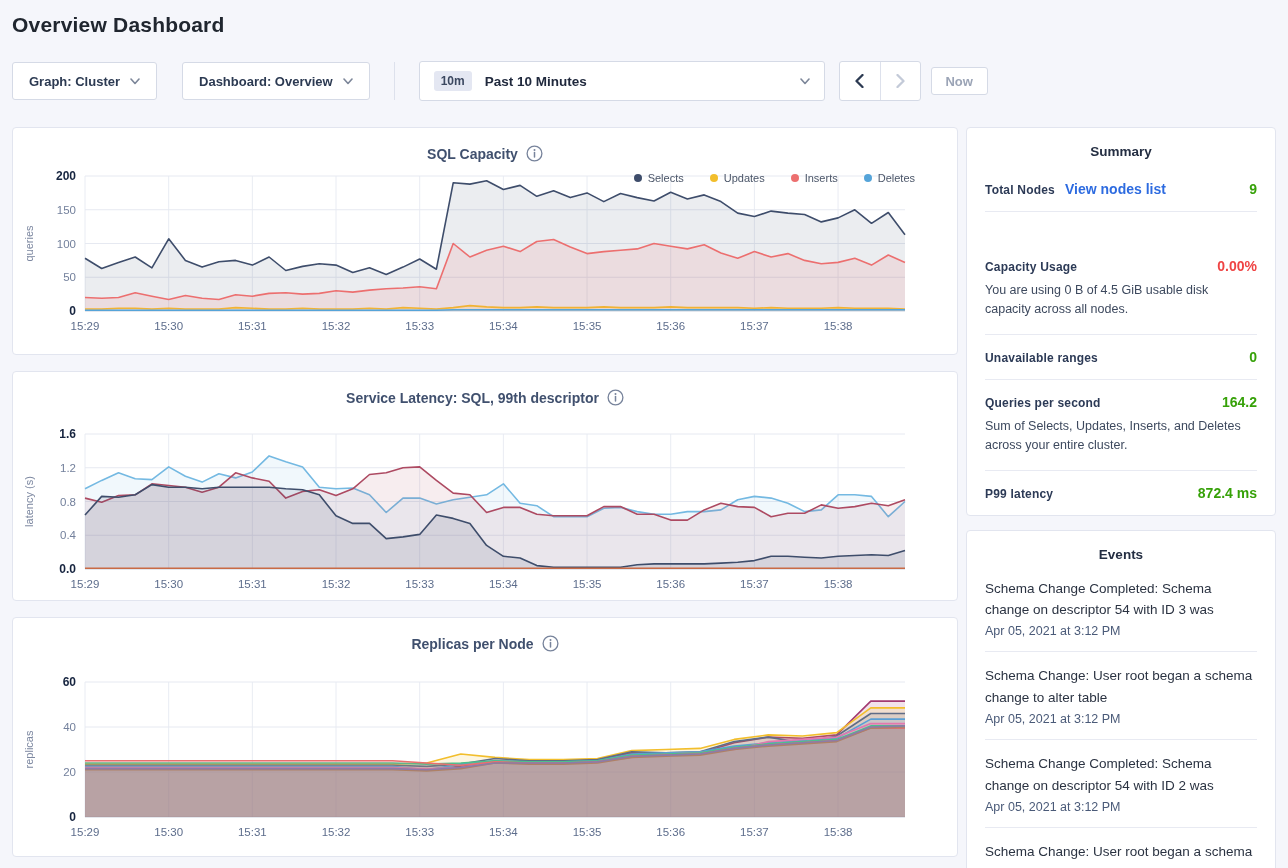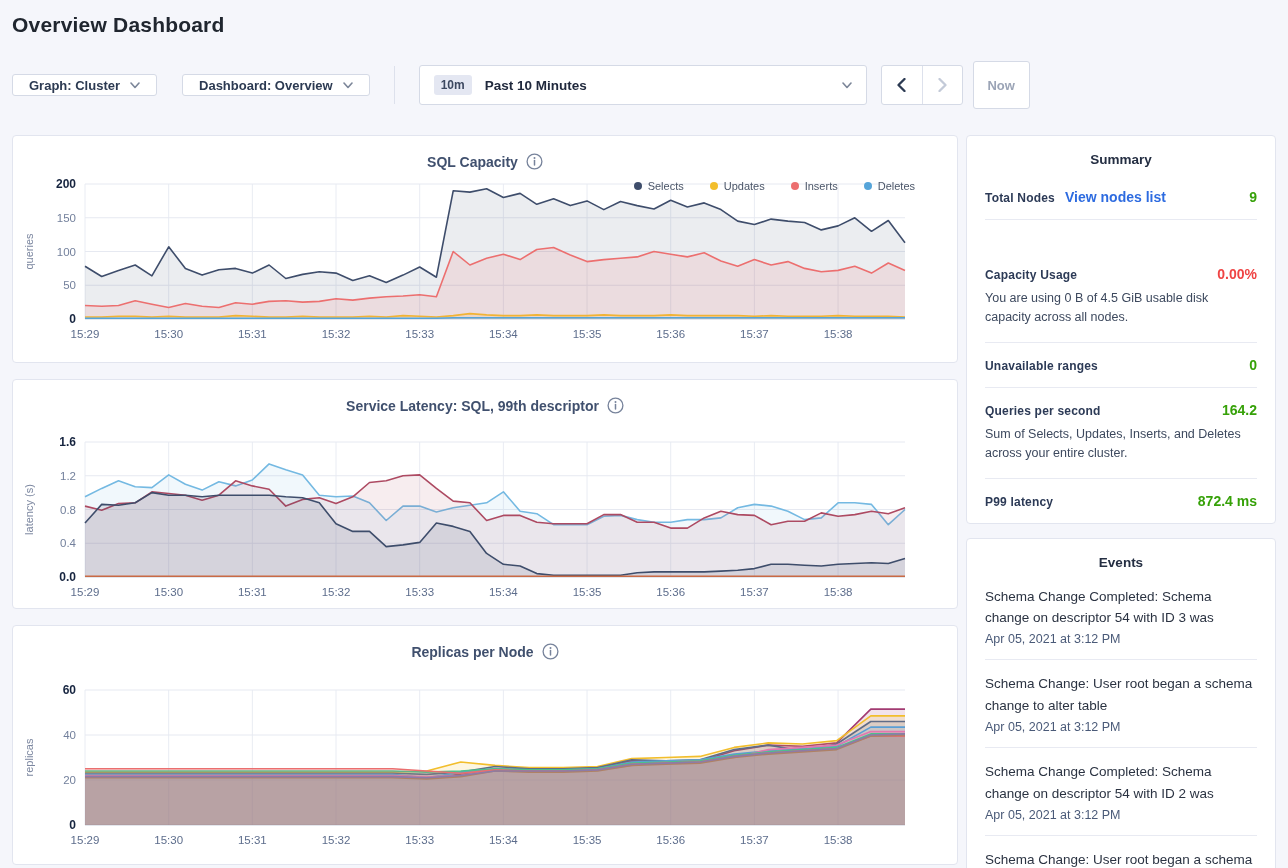--- a/index.html
+++ b/index.html
@@ -9,42 +9,42 @@
     font-family:"Liberation Sans", sans-serif;
     color:#242e42;
   }
   .page { padding:13px 12px 0 12px; }
   h1.page-title { font-size:21px; font-weight:600; color:#20262f; letter-spacing:.2px; }
 
   
   .toolbar { display:flex; align-items:center; margin-top:24px; }
   .tb-btn {
     background:#fff; border:1px solid #d5dae6; border-radius:3px;
-    height:22px; display:flex; align-items:center; gap:10px;
+    height:38px; display:flex; align-items:center; gap:10px;
     padding:0 16px; font-size:13px; font-weight:700; color:#2c3a52; cursor:pointer;
   }
   .tb-btn + .tb-btn { margin-left:25px; }
   .chev-down { width:10px; height:7px; }
   .tb-divider { width:1px; height:38px; background:#dde1ec; margin:0 24px; }
   .time-selector {
     background:#fff; border:1px solid #d5dae6; border-radius:3px;
-    height:40px; width:448px; display:flex; align-items:center; padding:0 14px; cursor:pointer;
+    height:40px; width:406px; display:flex; align-items:center; padding:0 14px; cursor:pointer;
   }
   .time-badge {
     background:#e4e7f2; border-radius:3px; font-size:12px; font-weight:700;
     color:#3c4860; padding:3px 7px; margin-right:13px;
   }
   .time-label { font-size:13.5px; font-weight:700; color:#20293d; flex:1; text-align:left; }
   .arrow-group {
     display:flex; margin-left:14px; border:1px solid #d5dae6; border-radius:3px; background:#fff; height:40px;
   }
   .arrow-btn { width:40px; display:flex; align-items:center; justify-content:center; cursor:pointer; }
   .arrow-btn + .arrow-btn { border-left:1px solid #dde1ec; }
   .now-btn {
-    margin-left:10px; height:48px; width:57px; background:#fff; border:1px solid #d5dae6;
+    margin-left:10px; height:28px; width:57px; background:#fff; border:1px solid #d5dae6;
     border-radius:3px; font-size:13px; font-weight:700; color:#9ba4b6; cursor:default;
     display:flex; align-items:center; justify-content:center;
   }
 
   
   .main { display:flex; gap:8px; margin-top:26px; align-items:flex-start; }
   .charts-col { width:946px; }
   .side-col { width:310px; }
 
   .panel { background:#fff; border:1px solid #e2e5ef; border-radius:4px; }

